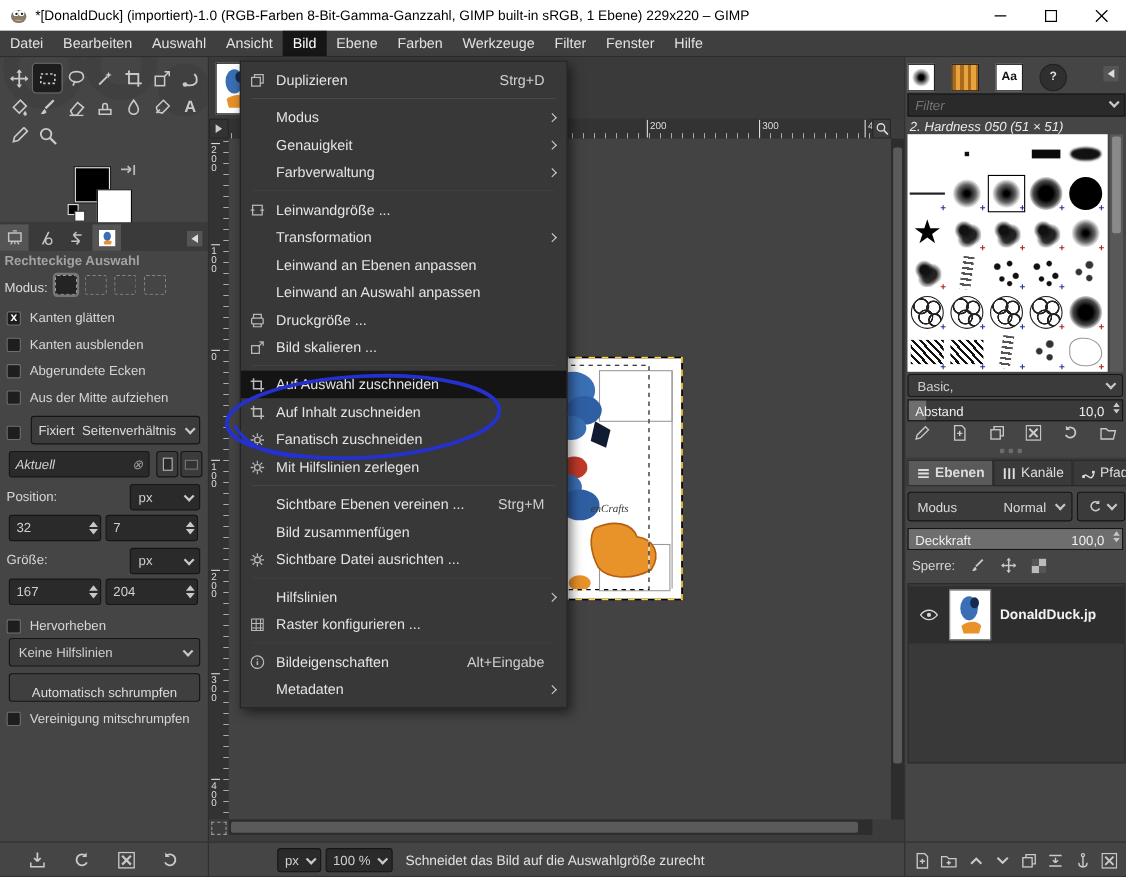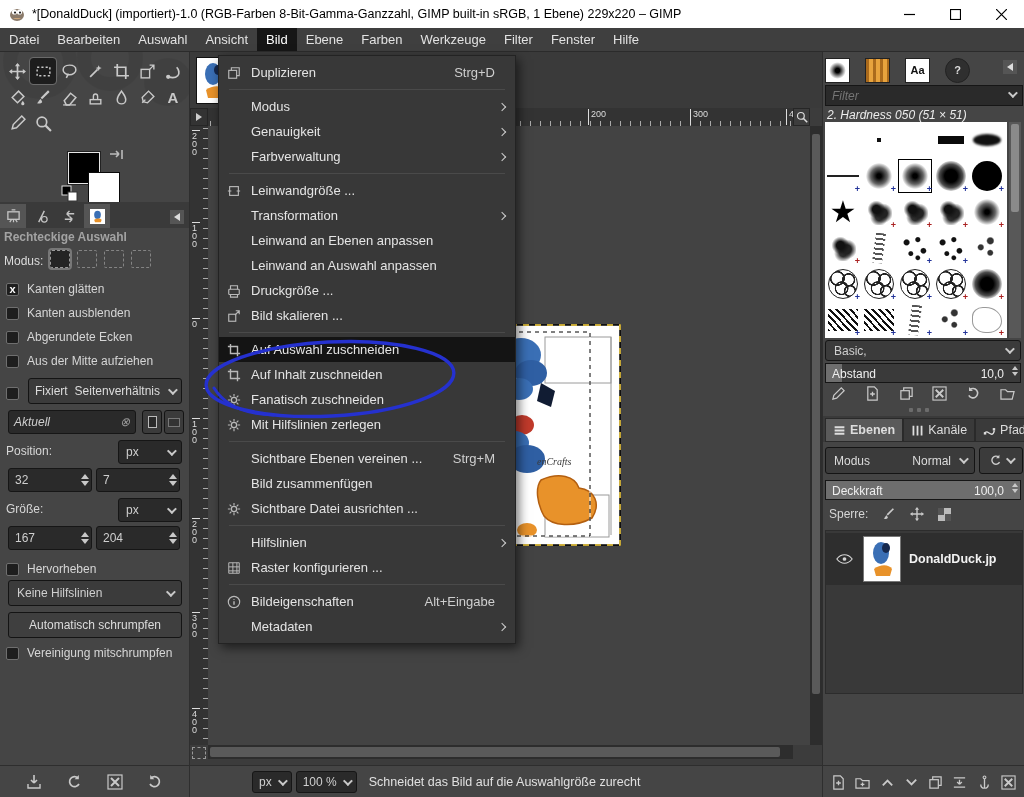--- a/index.html
+++ b/index.html
@@ -71,21 +71,21 @@
 
   .opt-label { position:absolute; left:6px; color:#d6d6d6; }
   .unit-chip { position:absolute; left:118px; width:64px; height:24px; justify-content:space-between; padding:0 7px; }
   .spin { position:absolute; width:84px; height:24px; padding:0 2px 0 6px; justify-content:space-between; }
   .spin-arrows { display:flex; flex-direction:column; gap:2px; align-items:center; }
   .tri-up   { width:0; height:0; border-left:4px solid transparent; border-right:4px solid transparent; border-bottom:5px solid #c9c9c9; }
   .tri-down { width:0; height:0; border-left:4px solid transparent; border-right:4px solid transparent; border-top:5px solid #c9c9c9; }
   .chev { width:7px; height:7px; border-right:2px solid #c9c9c9; border-bottom:2px solid #c9c9c9; transform:rotate(45deg) translateY(-2px); }
   .dd-full { position:absolute; left:8px; width:174px; height:26px; justify-content:space-between; padding:0 8px; background:#3b3b3b; border:1px solid #141414; }
   .push-btn { position:absolute; left:8px; width:174px; height:26px; background:#3f3f3f; border:1px solid #141414; border-radius:3px;
-              display:flex; align-items:center; justify-content:center; color:#dcdcdc; }
+              display:flex; align-items:flex-end; justify-content:center; color:#dcdcdc; }
 
   
   .foot-left { position:absolute; left:0; top:0; width:190px; height:32px; border-right:1px solid #2e2e2e;
                display:flex; align-items:center; justify-content:space-around; padding:0 14px; color:#c9c9c9; }
   .foot-left svg { width:16px; height:16px; }
   .foot-right { position:absolute; left:822px; top:0; width:202px; height:32px; border-left:1px solid #2e2e2e;
                 display:flex; align-items:center; justify-content:space-between; padding:0 8px; color:#c9c9c9; }
   .foot-right svg { width:15px; height:15px; }
   .statusrow { position:absolute; left:190px; top:0; width:632px; height:32px; display:flex; align-items:center; }
   .status-dd { height:22px; padding:0 6px; gap:6px; margin-right:4px; }

